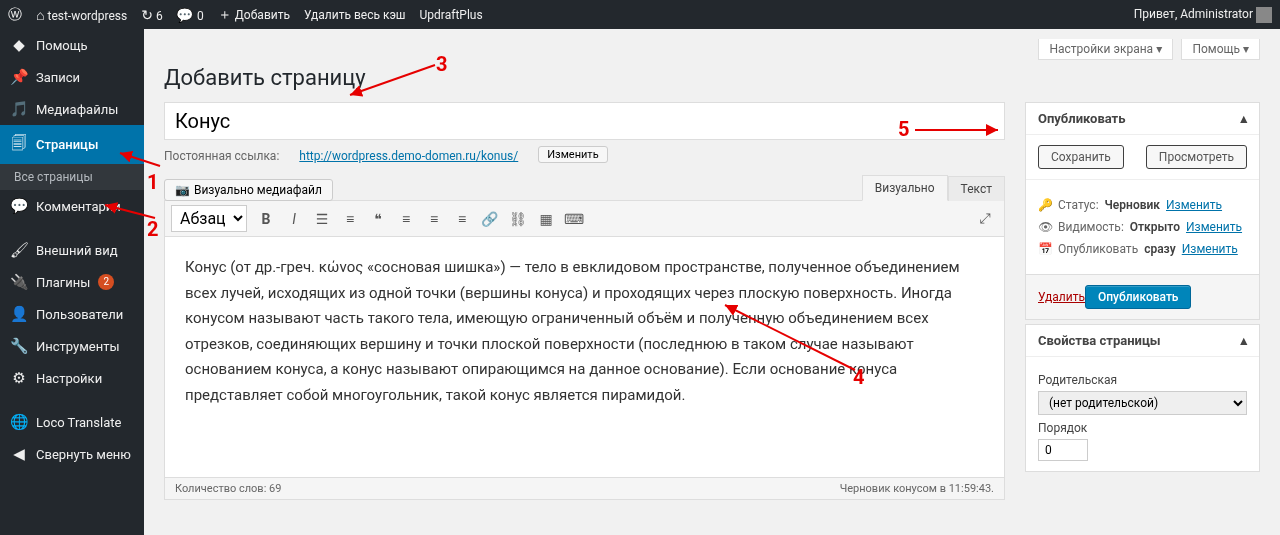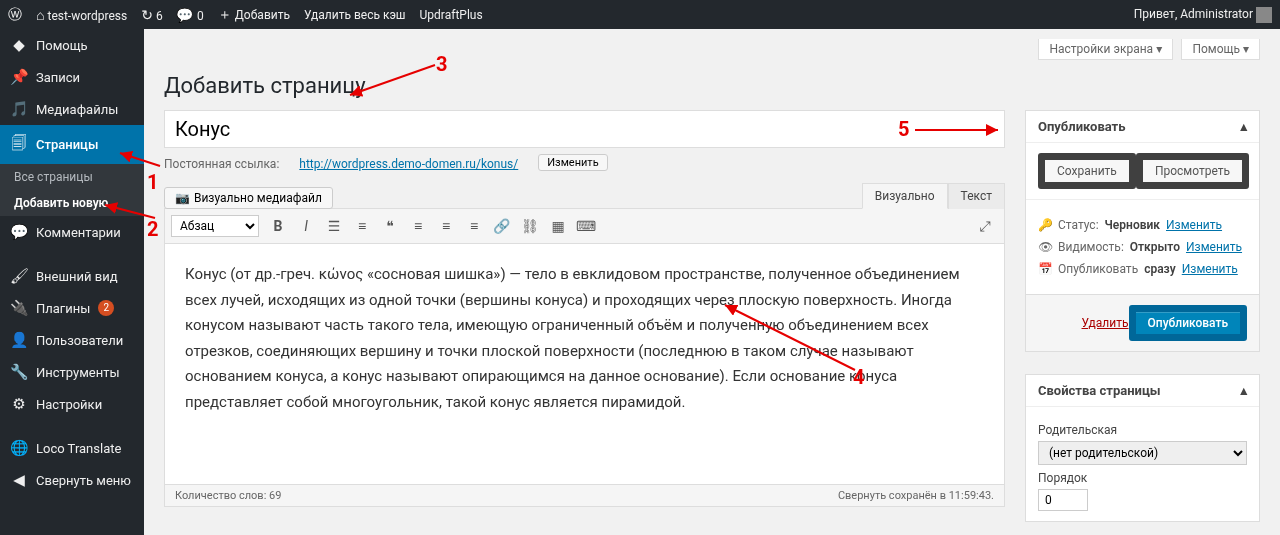--- a/index.html
+++ b/index.html
@@ -16,58 +16,58 @@
 .sideitem { display: flex; align-items: center; gap: 8px; padding: 7px 10px; font-size: 13px; cursor: pointer; }
 .sideitem.active { background: #0073aa; color: #fff; font-weight: 500; position: relative; }
 .sideitem.active::after { content: ''; position: absolute; right: -8px; top: 50%; transform: translateY(-50%); border: 8px solid transparent; border-right-color: #f1f1f1; }
 .sideitem .icn { width: 18px; text-align: center; font-size: 15px; }
 .subitem { padding: 6px 10px 6px 14px; font-size: 12px; background: #32373c; color: #b4b9be; cursor: pointer; }
 .subitem.current { color: #fff; font-weight: 600; }
 .badge { display: inline-block; background: #d54e21; color: #fff; border-radius: 9px; min-width: 16px; height: 16px; line-height: 16px; text-align: center; font-size: 10px; padding: 0 4px; }
 
 
 .content { position: absolute; top: 29px; left: 144px; right: 0; bottom: 0; padding: 10px 20px; overflow: auto; }
-.screen-meta { text-align: right; margin-bottom: 13px; }
+.screen-meta { text-align: right; margin-bottom: 5px; }
 .screen-btn { display: inline-block; border: 1px solid #ddd; border-top: none; background: #fff; padding: 3px 10px; font-size: 12px; margin-left: 5px; cursor: pointer; color: #666; }
 h1.pagetitle { font-size: 22px; font-weight: 400; color: #23282d; margin: 0 0 12px 0; }
 
 .wrap { display: flex; gap: 20px; }
 .main-col { flex: 1; }
 .side-col { width: 235px; }
 
 .title-input { width: 100%; padding: 6px 10px; font-size: 20px; border: 1px solid #ddd; background: #fff; }
 .permalink { margin: 6px 0 12px 0; font-size: 12px; color: #666; display: flex; align-items: flex-end; gap: 20px; }
 .permalink a { color: #0073aa; text-decoration: underline; }
 .permalink button { font-size: 11px; padding: 1px 8px; border: 1px solid #ccc; background: #f7f7f7; border-radius: 3px; cursor: pointer; }
 
 .editor-tools { display: flex; justify-content: space-between; align-items: flex-end; }
 .media-btn { border: 1px solid #ccc; background: #f7f7f7; padding: 3px 10px; font-size: 12px; border-radius: 3px; cursor: pointer; display: flex; align-items: center; gap: 4px; }
-.tabs { display: flex; }
+.tabs { display: flex; align-items: center; }
 .etab { border: 1px solid #ddd; padding: 5px 12px; font-size: 12px; cursor: pointer; background: #ebebeb; border-bottom: none; }
 .etab.active { background: #f5f5f5; border-bottom: 1px solid #f5f5f5; position: relative; z-index: 2; }
 
 .editor-box { border: 1px solid #ddd; background: #fff; margin-top: -1px; }
 .toolbar { background: #f5f5f5; border-bottom: 1px solid #ddd; padding: 4px 6px; display: flex; align-items: center; gap: 2px; }
-.fmt-select { font-size: 12px; padding: 2px 4px; border: 1px solid #ccc; background: #fff; width: 88px; margin-right: 4px; }
+.fmt-select { font-size: 16px; padding: 2px 4px; border: 1px solid #ccc; background: #fff; width: 76px; margin-right: 4px; }
 .tbtn { width: 26px; height: 26px; display: flex; align-items: center; justify-content: center; font-size: 14px; color: #555; cursor: pointer; border-radius: 2px; }
 .tbtn.fs { margin-left: auto; }
 .editor-body { padding: 18px 20px; min-height: 240px; font-size: 15px; line-height: 1.7; color: #333; }
 .editor-foot { border-top: 1px solid #ddd; padding: 4px 10px; font-size: 11px; color: #666; display: flex; justify-content: space-between; background: #f5f5f5; }
 
 
-.metabox { background: #fff; border: 1px solid #ddd; margin-bottom: 22px; }
+.metabox { background: #fff; border: 1px solid #ddd; margin-bottom: 4px; }
 .metabox h2 { font-size: 13px; padding: 8px 12px; border-bottom: 1px solid #eee; display: flex; justify-content: space-between; align-items: center; }
 .metabox .mbody { padding: 10px 12px; font-size: 12px; }
 .pubrow { display: flex; align-items: center; gap: 6px; margin: 8px 0; color: #666; }
 .pubrow .icn { width: 14px; text-align: center; }
 .pubrow a { color: #0073aa; text-decoration: underline; cursor: pointer; }
 .pubrow b { color: #404040; font-weight: 600; }
-.pubactions { display: flex; justify-content: flex-end; padding: 10px 12px; border-top: 1px solid #ddd; background: #f5f5f5; align-items: center; }
+.pubactions { display: flex; justify-content: flex-start; padding: 10px 12px; border-top: 1px solid #ddd; background: #f5f5f5; align-items: center; }
 .pubactions a.del { color: #a00; text-decoration: underline; cursor: pointer; font-size: 12px; }
-.btn { border: 7px solid #404040; background: #f7f7f7; padding: 4px 12px; font-size: 12px; border-radius: 3px; cursor: pointer; color: #555; }
+.btn { border: 1px solid #404040; background: #f7f7f7; padding: 4px 12px; font-size: 12px; border-radius: 3px; cursor: pointer; color: #555; }
 .btn.primary { background: #0085ba; border-color: #006799; color: #fff; font-weight: 500; box-shadow: inset 0 1px 0 rgba(255,255,255,0.2); }
 .savepreview { display: flex; justify-content: space-between; padding: 10px 12px; border-bottom: 1px solid #eee; }
 
 .attr-label { font-size: 12px; margin: 6px 0 4px 0; display: block; }
 .attr-select { width: 100%; padding: 3px 6px; font-size: 12px; border: 1px solid #ccc; }
 .attr-input { width: 50px; padding: 3px 6px; font-size: 12px; border: 1px solid #ccc; }
 .helptxt { font-size: 11px; color: #666; margin-top: 10px; line-height: 1.4; }
 
 
 .anno { position: absolute; color: #e60000; font-size: 20px; font-weight: bold; pointer-events: none; z-index: 100; }
@@ -102,21 +102,20 @@
     </div>
   <div class="sideitem">
       <span class="icn">🎵</span>
       <span>Медиафайлы</span>
     </div>
   <div class="sideitem active">
       <span class="icn">🗐</span>
       <span>Страницы</span>
     </div>
   <div class="subitem">Все страницы</div>
-  <div class="subitem current">Добавить новую</div>
   <div class="sideitem">
       <span class="icn">💬</span>
       <span>Комментарии</span>
     </div>
   <div style="height:12px"></div>
   <div class="sideitem">
       <span class="icn">🖌</span>
       <span>Внешний вид</span>
     </div>
   <div class="sideitem">
@@ -191,21 +190,21 @@
           <span class="tbtn">≡</span>
           <span class="tbtn">🔗</span>
           <span class="tbtn">⛓</span>
           <span class="tbtn">▦</span>
           <span class="tbtn">⌨</span>
           <span class="tbtn fs">⤢</span>
         </div>
         <div class="editor-body">Конус (от др.-греч. κώνος «сосновая шишка») — тело в евклидовом пространстве, полученное объединением всех лучей, исходящих из одной точки (вершины конуса) и проходящих через плоскую поверхность. Иногда конусом называют часть такого тела, имеющую ограниченный объём и полученную объединением всех отрезков, соединяющих вершину и точки плоской поверхности (последнюю в таком случае называют основанием конуса, а конус называют опирающимся на данное основание). Если основание конуса представляет собой многоугольник, такой конус является пирамидой.</div>
         <div class="editor-foot">
           <span><span>Количество слов:</span> <span>69</span></span>
-          <span>Свернуть сохранён в 11:59:43.</span>
+          <span>Черновик конусом в 11:59:43.</span>
         </div>
       </div>
     </div>
 
     <div class="side-col">
 
       <div class="metabox">
         <h2>
             <span>Опубликовать</span>
             <span>▴</span>

